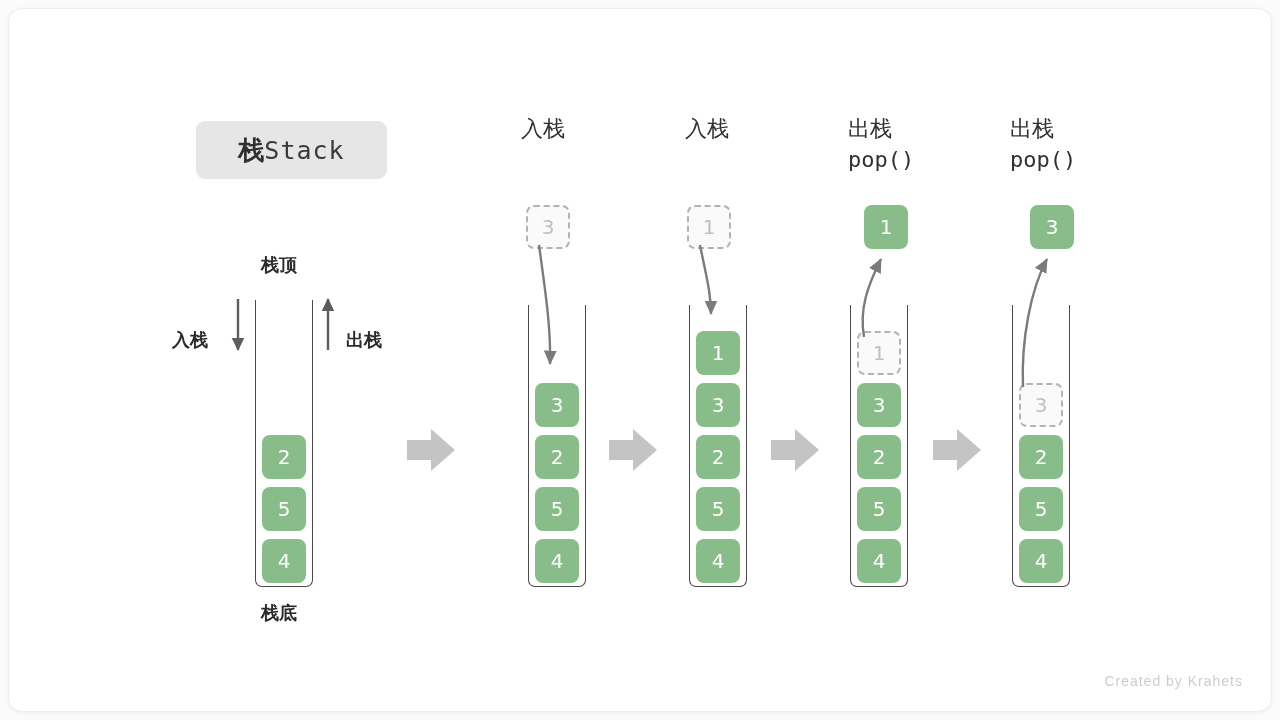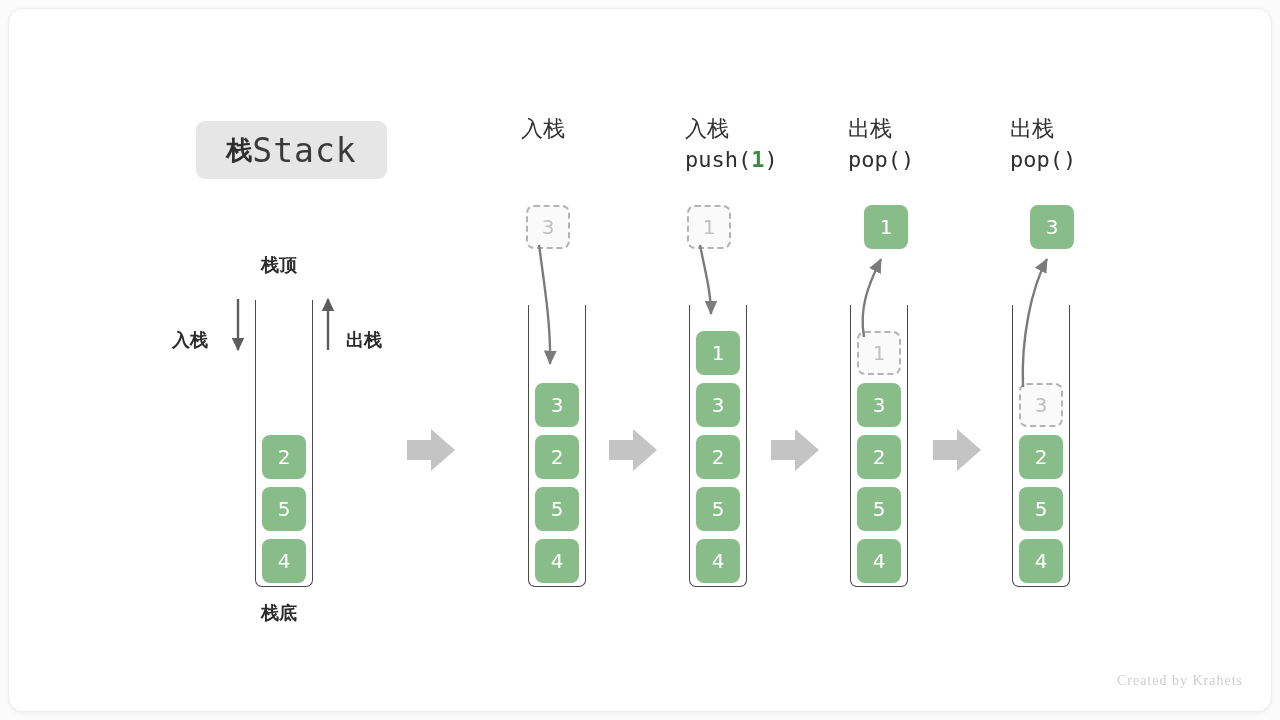--- a/index.html
+++ b/index.html
@@ -44,21 +44,21 @@
   }
   #title-pill .cn {
     font-family: "Liberation Sans", sans-serif;
     font-weight: bold;
     font-size: 26px;
     color: #2f2f2f;
     letter-spacing: 0px;
   }
   #title-pill .en {
     font-family: "DejaVu Sans Mono", monospace;
-    font-size: 33px;
+    font-size: 25px;
     color: #3a3a3a;
     letter-spacing: 1px;
   }
 
   
   .cn-label {
     position: absolute;
     font-family: "Liberation Sans", sans-serif;
     font-weight: bold;
     font-size: 18px;
@@ -174,21 +174,21 @@
     width: 1264px;
     height: 704px;
     pointer-events: none;
   }
 
   
   #watermark {
     position: absolute;
     right: 28px;
     bottom: 22px;
-    font-family: Liberation Serif, serif;
+    font-family: Liberation Sans, sans-serif;
     font-size: 14px;
     color: #cdcdcd;
     letter-spacing: 1px;
   }
 </style>
 </head>
 <body>
 
 <div id="page">
   <div id="card">
@@ -223,21 +223,20 @@
       <div class="slots">
         <div class="cell solid">4</div>
         <div class="cell solid">5</div>
         <div class="cell solid">2</div>
         <div class="cell solid">3</div>
       </div>
     </div>
 
     <div class="op-head" style="left:676px; top:105px;">
       <span class="op-cn">入栈</span>
-      <span class="op-code"><span>push(</span><span class="arg">1</span><span>)</span></span>
     </div>
     <div class="float-cell ghost" style="left:678px; top:196px;">1</div>
 
     <div class="stack" style="left:680px; top:296px; height:282px;">
       <div class="walls"></div>
       <div class="slots">
         <div class="cell solid">4</div>
         <div class="cell solid">5</div>
         <div class="cell solid">2</div>
         <div class="cell solid">3</div>

